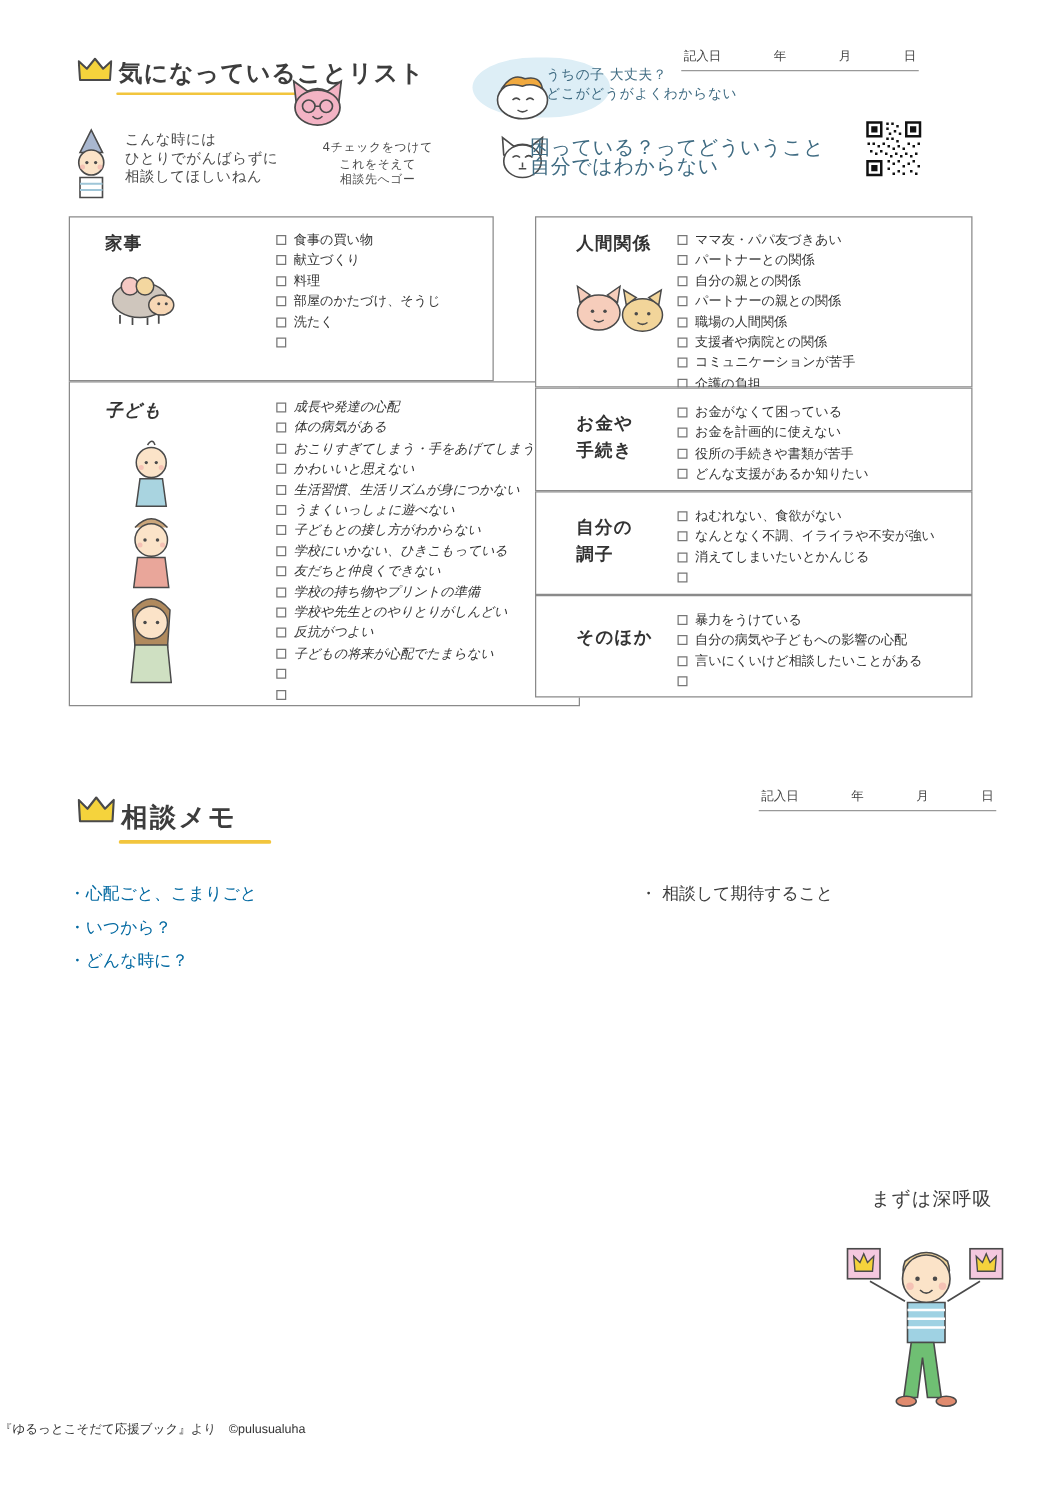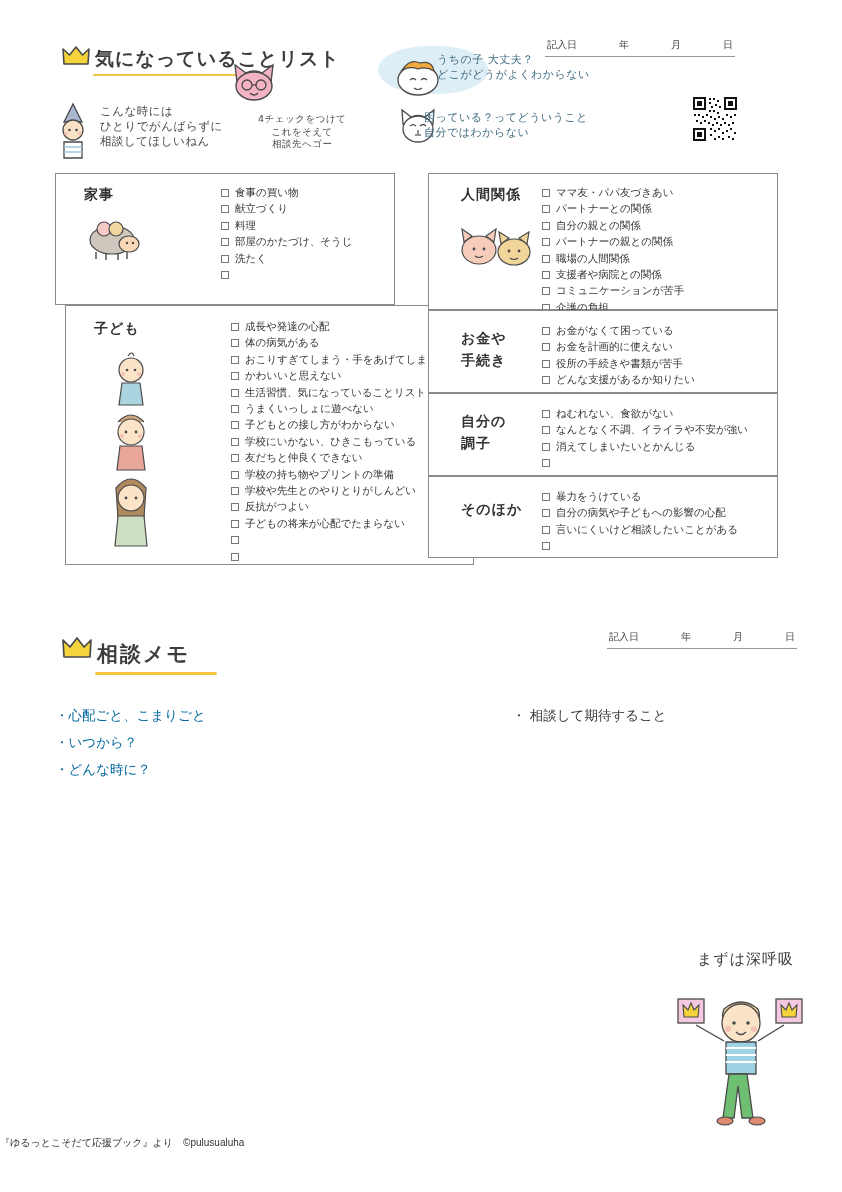--- a/index.html
+++ b/index.html
@@ -73,21 +73,21 @@
   .bubble-text-1 {
     position: absolute;
     left: 437px; top: 52px;
     font-size: 11px; line-height: 15px;
     color: #3f6b82;
     font-family: "DejaVu Sans", sans-serif;
   }
   .bubble-text-2 {
     position: absolute;
     left: 424px; top: 110px;
-    font-size: 11px; line-height: 15px;
+    font-size: 16px; line-height: 15px;
     color: #3f6b82;
     font-family: "DejaVu Sans", sans-serif;
   }
 
   
   .credit-date {
     position: absolute;
     right: 45px; top: 38px;
     width: 190px;
   }
@@ -365,21 +365,21 @@
   <div class="items" style="left:165px; top:10px;">
     <div class="item"><span class="box"></span><span>食事の買い物</span></div>
     <div class="item"><span class="box"></span><span>献立づくり</span></div>
     <div class="item"><span class="box"></span><span>料理</span></div>
     <div class="item"><span class="box"></span><span>部屋のかたづけ、そうじ</span></div>
     <div class="item"><span class="box"></span><span>洗たく</span></div>
     <div class="item"><span class="box"></span><span></span></div>
   </div>
 </div>
 
-<div class="panel" style="left:65px; top:305px; width:409px; height:260px;">
+<div class="panel" style="left:55px; top:305px; width:409px; height:260px;font-style:italic;">
   <div class="panel-title" style="left:28px; top:14px;">子ども</div>
   <span class="char" style="left:32px; top:44px;">
     <svg width="72" height="200" viewBox="0 0 72 200">
 
       <path d="M30 6 q4 -6 6 0" stroke="#4a4a4a" stroke-width="1.2" fill="none"></path>
       <circle cx="33" cy="20" r="12" fill="#fbe3c8" stroke="#4a4a4a" stroke-width="1.2"></circle>
       <circle cx="29" cy="20" r="1.3" fill="#4a4a4a"></circle>
       <circle cx="37" cy="20" r="1.3" fill="#4a4a4a"></circle>
       <circle cx="25" cy="24" r="2" fill="#f4b9b0" opacity=".8"></circle>
       <circle cx="41" cy="24" r="2" fill="#f4b9b0" opacity=".8"></circle>
@@ -398,21 +398,21 @@
       <circle cx="28" cy="148" r="1.4" fill="#4a4a4a"></circle>
       <circle cx="38" cy="148" r="1.4" fill="#4a4a4a"></circle>
       <path d="M20 166 h26 l3 30 h-32 z" fill="#cfe0c2" stroke="#4a4a4a" stroke-width="1.2"></path>
     </svg>
   </span>
   <div class="items" style="left:165px; top:12px;">
     <div class="item"><span class="box"></span><span>成長や発達の心配</span></div>
     <div class="item"><span class="box"></span><span>体の病気がある</span></div>
     <div class="item"><span class="box"></span><span>おこりすぎてしまう・手をあげてしまう</span></div>
     <div class="item"><span class="box"></span><span>かわいいと思えない</span></div>
-    <div class="item"><span class="box"></span><span>生活習慣、気になっていることリスト</span></div>
+    <div class="item"><span class="box"></span><span>生活習慣、生活リズムが身につかない</span></div>
     <div class="item"><span class="box"></span><span>うまくいっしょに遊べない</span></div>
     <div class="item"><span class="box"></span><span>子どもとの接し方がわからない</span></div>
     <div class="item"><span class="box"></span><span>学校にいかない、ひきこもっている</span></div>
     <div class="item"><span class="box"></span><span>友だちと仲良くできない</span></div>
     <div class="item"><span class="box"></span><span>学校の持ち物やプリントの準備</span></div>
     <div class="item"><span class="box"></span><span>学校や先生とのやりとりがしんどい</span></div>
     <div class="item"><span class="box"></span><span>反抗がつよい</span></div>
     <div class="item"><span class="box"></span><span>子どもの将来が心配でたまらない</span></div>
     <div class="item"><span class="box"></span><span></span></div>
     <div class="item"><span class="box"></span><span></span></div>

